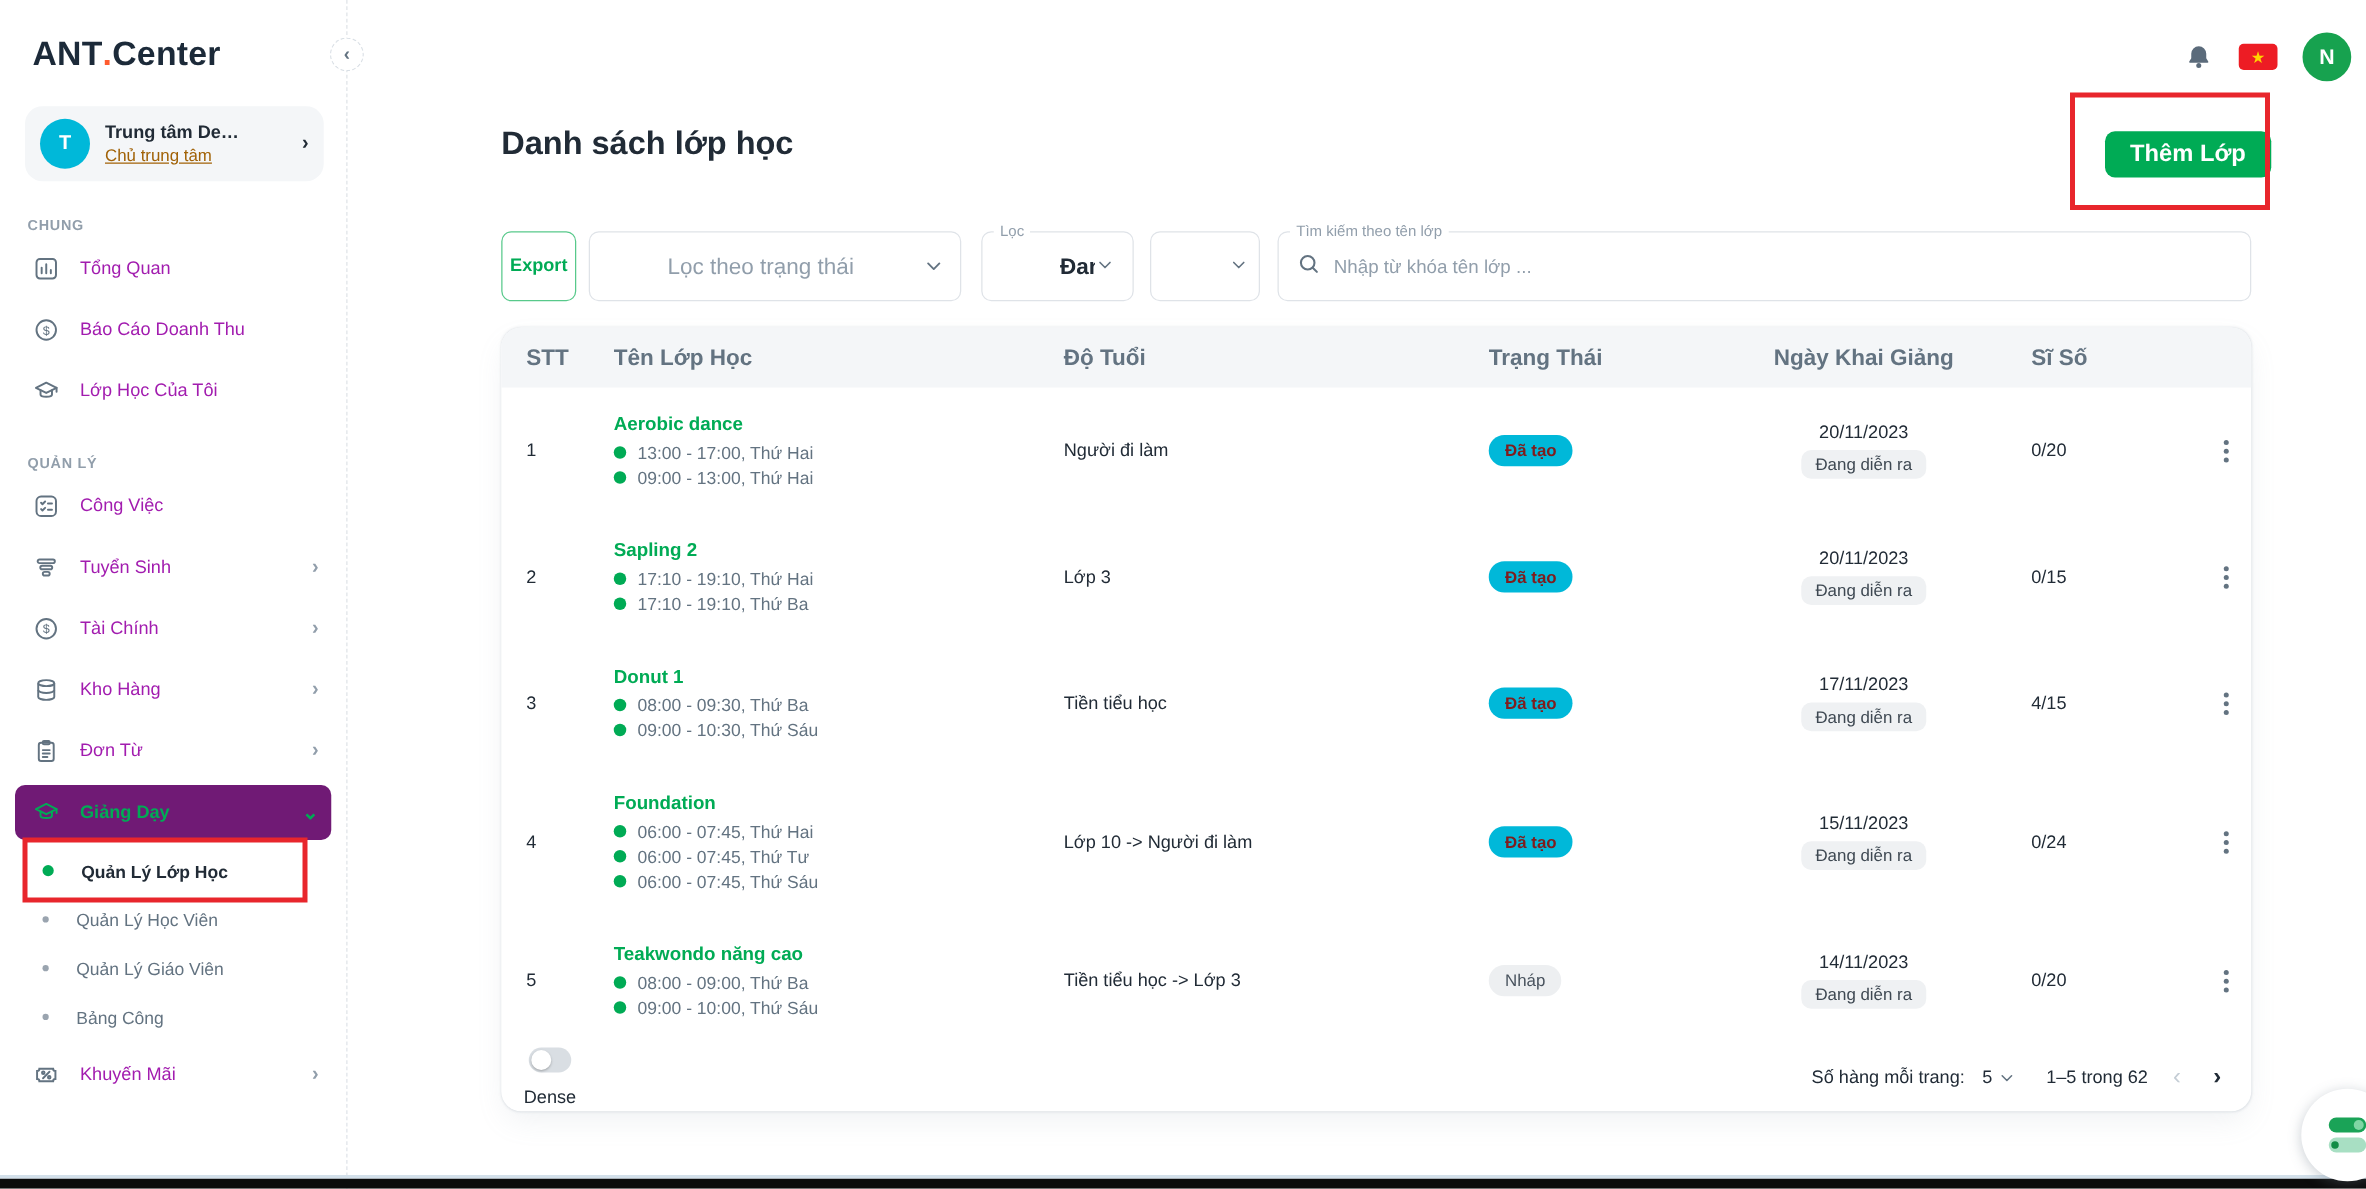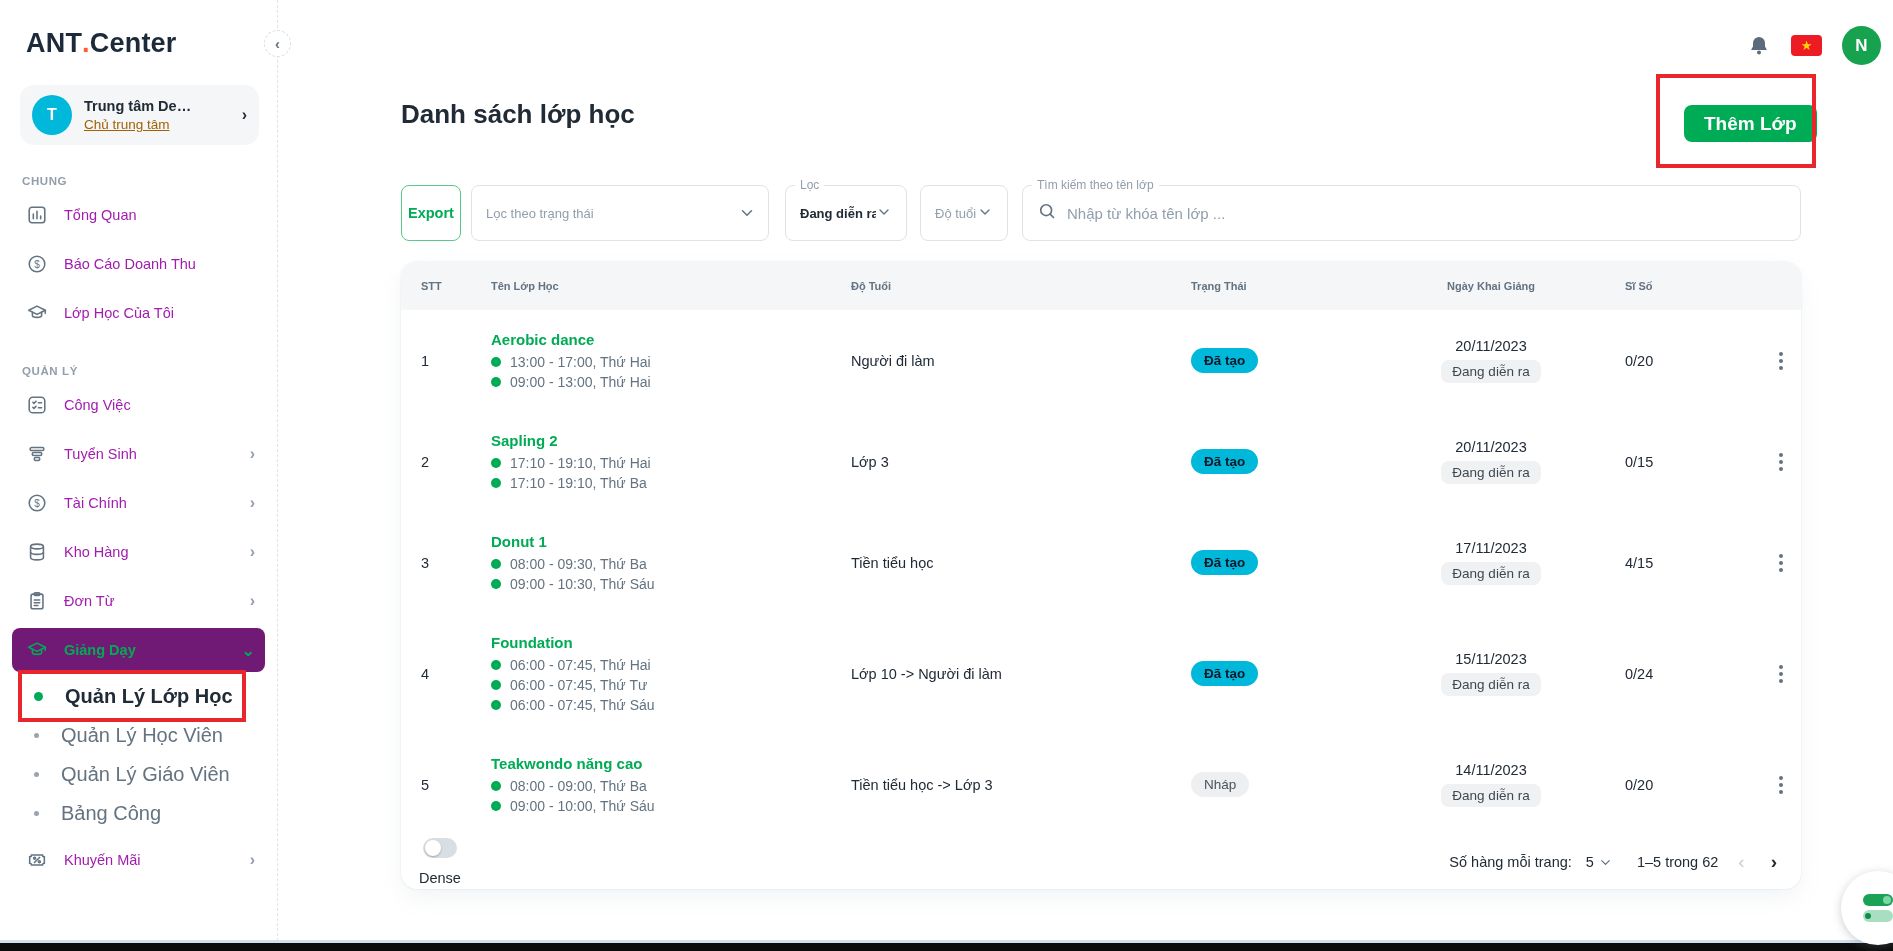--- a/index.html
+++ b/index.html
@@ -30,21 +30,21 @@
   .nav-item .lbl { font-size:14.5px; font-weight:500; color:#a21caf; flex:1; }
   .nav-item .chev { color:#919EAB; font-size:16px; font-weight:600; }
   .nav-item.active { background:#701a75; }
   .nav-item.active .lbl { color:#00AB55; font-weight:700; }
   .nav-item.active .chev { color:#00AB55; }
   .nav-icon { width:22px; height:22px; flex:0 0 22px; display:flex; align-items:center; justify-content:center; }
   .sub-item { margin:0 12px; height:39px; display:flex; align-items:center; gap:22px;
     padding:0 10px 0 22px; cursor:pointer; position:relative; }
   .sub-dot { width:5px; height:5px; border-radius:50%; background:#9AA4AF; flex:0 0 auto; }
   .sub-item.current .sub-dot { width:9px; height:9px; background:#00AB55; }
-  .sub-lbl { font-size:20px; color:#637381; font-weight:500; }
+  .sub-lbl { font-size:14px; color:#637381; font-weight:500; }
   .sub-item.current .sub-lbl { color:#212B36; font-weight:600; }
   .annot-side { position:absolute; left:6px; top:-7px; width:228px; height:52px;
     border:4px solid #E8262C; pointer-events:none; z-index:9; }
 
   
   .main { position:absolute; left:279px; top:0; right:0; bottom:0; }
   .topbar { position:absolute; top:26px; right:12px; display:flex; align-items:center; gap:20px; }
   .bell { width:24px; height:24px; cursor:pointer; }
   .flag { width:31px; height:21px; background:#ED1C24; border-radius:4px; display:flex;
     align-items:center; justify-content:center; color:#FFD400; font-size:13px; cursor:pointer; }
@@ -60,50 +60,50 @@
   
   .filters { position:absolute; left:122px; top:185px; width:1400px; height:56px;
     display:flex; align-items:stretch; }
   .export-btn { width:60px; border:1px solid #58C98B; color:#00AB55; background:#fff;
     border-radius:8px; font-size:14.5px; font-weight:700; cursor:pointer; font-family:inherit; }
   .select-box { position:relative; border:1px solid #DFE3E8; border-radius:8px; background:#fff;
     display:flex; align-items:center; padding:0 12px 0 14px; cursor:pointer; }
   .sel-status { width:298px; margin-left:10px; }
   .sel-loc { width:122px; margin-left:16px; }
   .sel-age { width:88px; margin-left:13px; }
-  .sel-text { flex:1; font-size:13px; color:#919EAB; white-space:nowrap; overflow:hidden; }
+  .sel-text { flex:1; font-size:18px; color:#919EAB; white-space:nowrap; overflow:hidden;margin-left:48px; }
   .sel-text.value { color:#212B36; font-weight:600; }
   .float-lbl { position:absolute; top:-8px; left:9px; background:#fff; padding:0 5px;
     font-size:12px; color:#919EAB; }
   .chev-down { width:18px; height:18px; flex:0 0 auto; }
   .search-box { position:relative; flex:1; margin-left:14px; border:1px solid #DFE3E8;
     border-radius:8px; display:flex; align-items:center; padding:0 14px; gap:10px; background:#fff; }
   .search-box input { border:none; outline:none; flex:1; font-size:15px; color:#212B36;
     font-family:inherit; background:transparent; }
   .search-box input::placeholder { color:#919EAB; }
 
   
   .card { position:absolute; left:122px; top:262px; width:1400px; border-radius:16px;
     background:#fff; box-shadow:0 0 2px rgba(145,158,171,.28), 0 10px 24px -4px rgba(145,158,171,.14); }
   .thead { height:48px; background:#F4F6F8; border-radius:16px 16px 0 0; display:flex; align-items:center; }
-  .th { font-size:11px; font-weight:600; color:#637381; }
+  .th { font-size:18px; font-weight:600; color:#637381; }
   .col-stt   { width:90px;  padding-left:20px; }
   .col-name  { width:360px; }
   .col-age   { width:340px; }
   .col-status{ width:190px; }
   .col-date  { width:220px; text-align:center; }
   .col-size  { width:160px; padding-left:24px; }
   .col-act   { width:40px; display:flex; justify-content:center; }
   .trow { display:flex; align-items:center; padding:21px 0; }
   .td { font-size:14.5px; color:#212B36; }
   .cls-name { color:#00AB55; font-weight:700; font-size:15px; margin-bottom:6px; }
   .sched { display:flex; align-items:center; gap:9px; color:#637381; font-size:14px; margin-top:4px; }
   .sched .gdot { width:10px; height:10px; border-radius:50%; background:#00AB55; flex:0 0 auto; }
   .pill { display:inline-block; border-radius:16px; padding:5px 13px; font-size:13.5px; font-weight:700; }
-  .pill-cyan { background:#00B8D9; color:#0f172a; }
+  .pill-cyan { background:#00B8D9; color:#7f1d1d; }
   .pill-soft { background:#EDEFF1; color:#49535E; font-weight:500; }
   .date-val { font-size:14.5px; color:#212B36; }
   .date-tag { display:inline-block; margin-top:6px; background:#EFF1F3; color:#3E4852;
     border-radius:8px; padding:4px 11px; font-size:13.5px; }
   .kebab { display:flex; flex-direction:column; gap:3px; cursor:pointer; padding:6px; }
   .kebab i { width:4px; height:4px; border-radius:50%; background:#637381; }
 
   
   .tfoot { height:54px; display:flex; align-items:center; padding:0 18px; }
   .dense-wrap { display:flex; align-items:center; gap:12px;flex-direction:column; }

